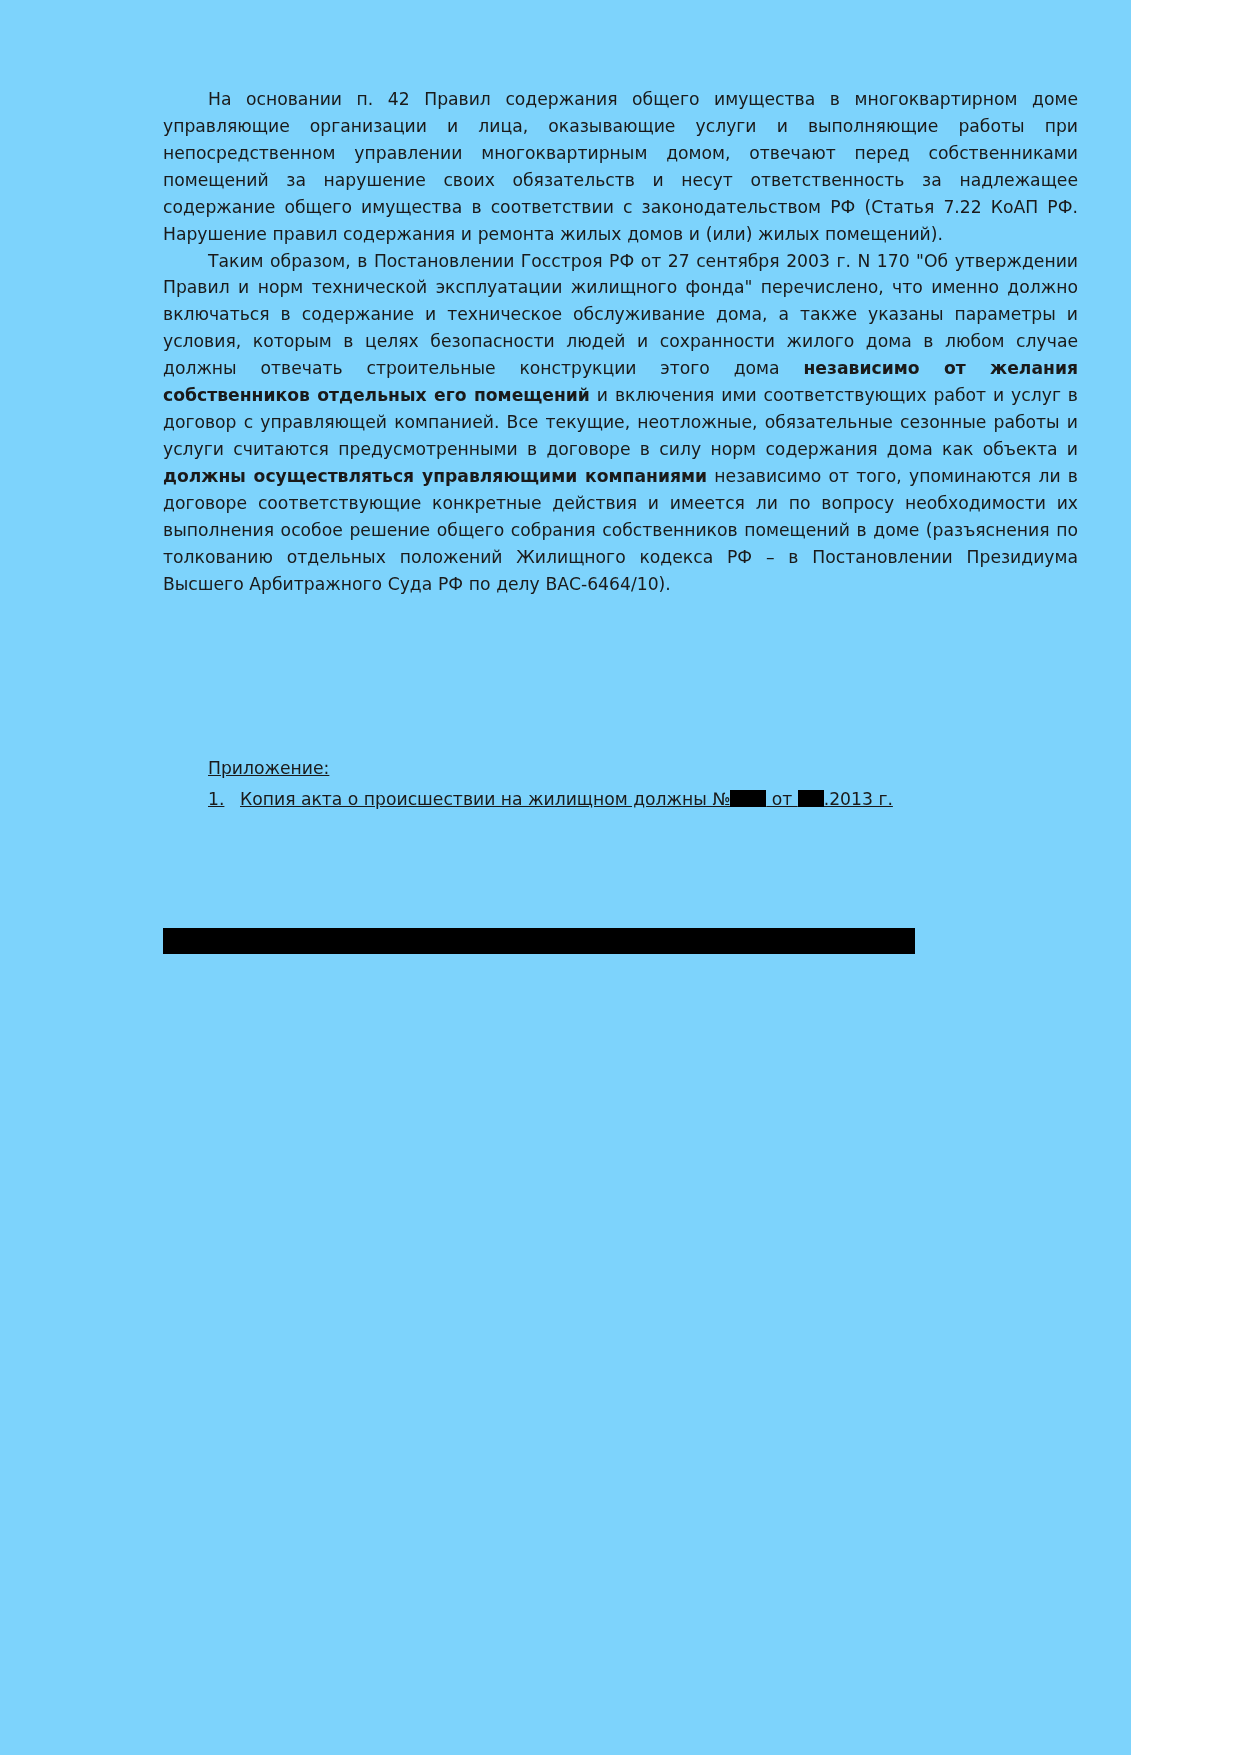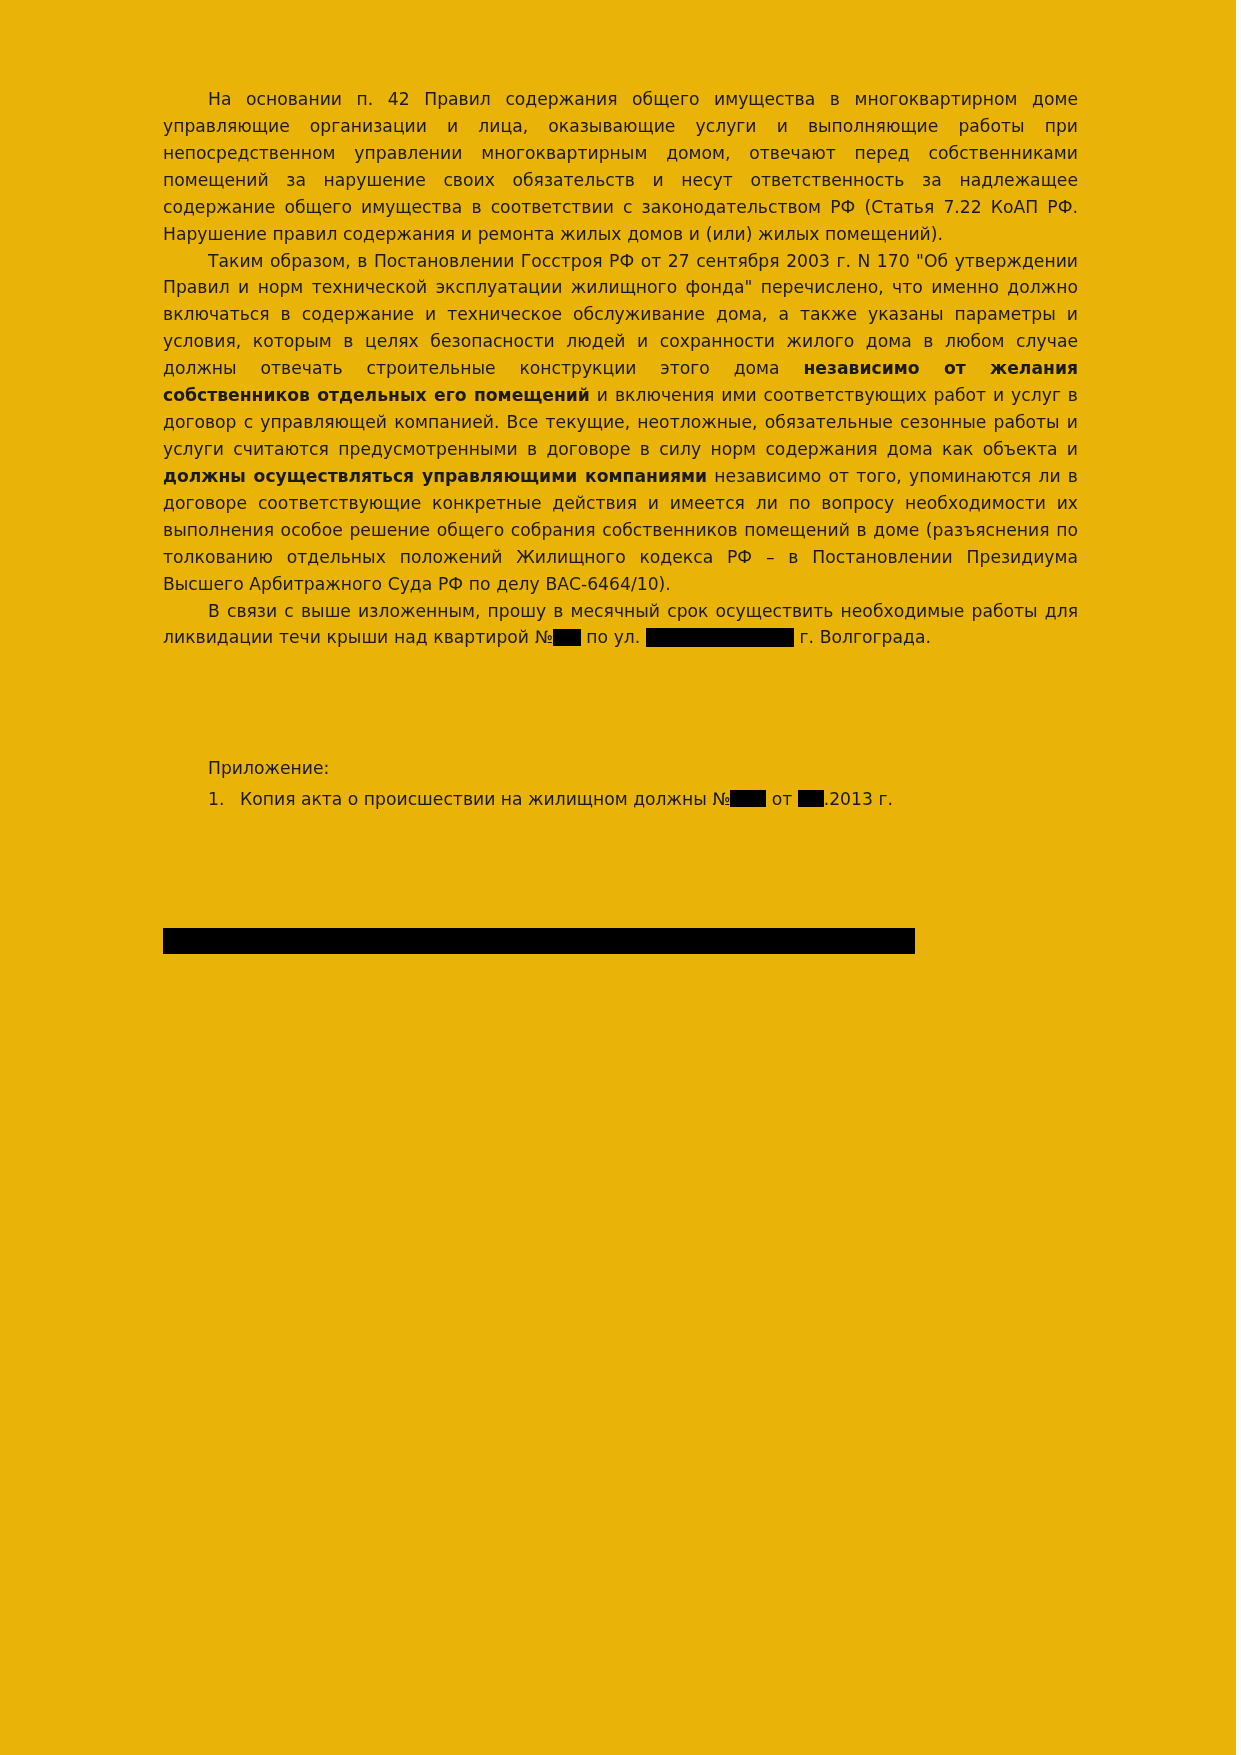--- a/index.html
+++ b/index.html
@@ -11,23 +11,23 @@
     width: 1241px;
     height: 1755px;
     position: relative;
     font-family: "DejaVu Sans", sans-serif;
     color: #1a1a1a;
   }
   .page {
     position: absolute;
     left: 0;
     top: 0;
-    width: 1236px;
+    width: 1131px;
     height: 1755px;
-    background: #eab308;
+    background: #7dd3fc;
     overflow: hidden;
   }
   .content {
     position: absolute;
     left: 163px;
     top: 86px;
     width: 915px;
   }
   p.para {
     margin: 0;
@@ -42,20 +42,21 @@
     text-indent: 45px;
   }
   .b {
     font-weight: bold;
   }
   .attach-block {
     position: absolute;
     left: 208px;
     top: 755px;
     width: 880px;
+    text-decoration: underline;
   }
   .attach-title {
     font-size: 17.2px;
     line-height: 1.6;
     margin: 0 0 3px 0;
   }
   .attach-item {
     font-size: 17.2px;
     line-height: 1.6;
     margin: 0;
@@ -92,21 +93,20 @@
 <body>
 
 <div class="page">
 
   <div class="content">
 
     <p class="para indent"><span>На основании п. 42 Правил содержания общего имущества в многоквартирном доме управляющие организации и лица, оказывающие услуги и выполняющие работы при непосредственном управлении многоквартирным домом, отвечают перед собственниками помещений за нарушение своих обязательств и несут ответственность за надлежащее содержание общего имущества в соответствии с законодательством РФ (Статья 7.22 КоАП РФ. Нарушение правил содержания и ремонта жилых домов и (или) жилых помещений).</span></p>
 
     <p class="para indent"><span>Таким образом, в Постановлении Госстроя РФ от 27 сентября 2003 г. N 170 "Об утверждении Правил и норм технической эксплуатации жилищного фонда" перечислено, что именно должно включаться в содержание и техническое обслуживание дома, а также указаны параметры и условия, которым в целях безопасности людей и сохранности жилого дома в любом случае должны отвечать строительные конструкции этого дома </span><span class="b">независимо от желания собственников отдельных его помещений</span><span> и включения ими соответствующих работ и услуг в договор с управляющей компанией. Все текущие, неотложные, обязательные сезонные работы и услуги считаются предусмотренными в договоре в силу норм содержания дома как объекта и </span><span class="b">должны осуществляться управляющими компаниями</span><span> независимо от того, упоминаются ли в договоре соответствующие конкретные действия и имеется ли по вопросу необходимости их выполнения особое решение общего собрания собственников помещений в доме (разъяснения по толкованию отдельных положений Жилищного кодекса РФ – в Постановлении Президиума Высшего Арбитражного Суда РФ по делу ВАС-6464/10).</span></p>
 
-    <p class="para indent"><span>В связи с выше изложенным, прошу в месячный срок осуществить необходимые работы для ликвидации течи крыши над квартирой №</span><span class="redact redact-apt"></span><span> по ул. </span><span class="redact redact-street"></span><span> г. Волгограда.</span></p>
 
 
   </div>
 
   <div class="attach-block">
     <p class="attach-title">Приложение:</p>
     <div class="attach-item">
       <span class="attach-num">1.</span>
       <span><span>Копия акта о происшествии на жилищном должны №</span><span class="redact redact-actno"></span><span> от </span><span class="redact redact-date1"></span><span class="redact redact-date2"></span><span>.2013 г.</span></span>
     </div>

